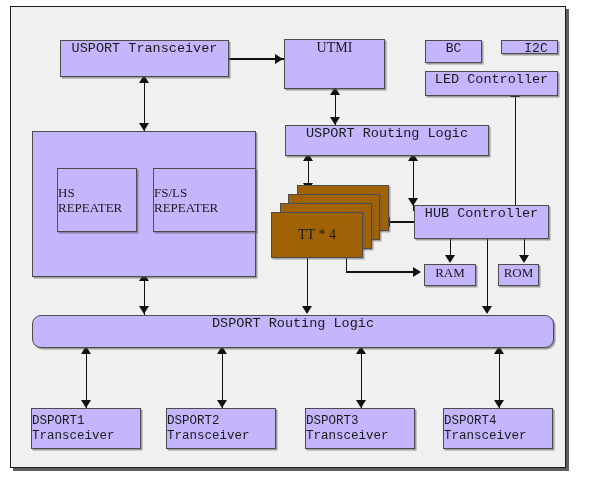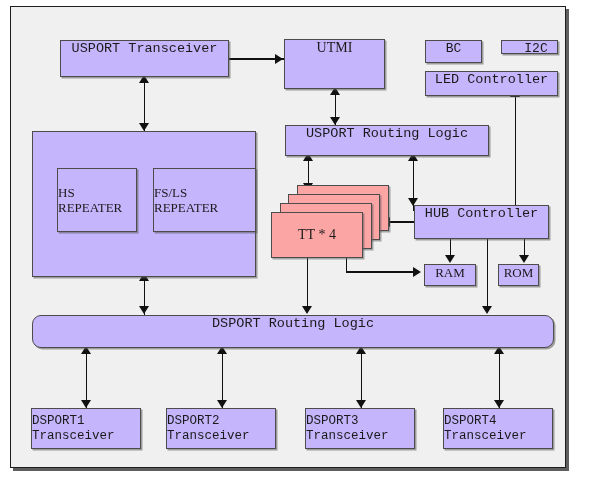--- a/index.html
+++ b/index.html
@@ -40,21 +40,21 @@
     line-height: 1.18;
     box-shadow: 1.5px 1.5px 0 0 rgba(90,90,90,0.55);
   }
   .mono { font-family: "Liberation Mono", "DejaVu Sans Mono", monospace; }
   .serif { font-family: "Liberation Serif", "DejaVu Serif", serif; }
 
   
   .tt-stack { position: absolute; }
   .tt-card {
     position: absolute;
-    background: #fca5a5;
+    background: #a16207;
     border: 1.4px solid #4c4c4c;
     box-sizing: border-box;
     box-shadow: 1.5px 1.5px 0 0 rgba(90,90,90,0.5);
   }
   .tt-front {
     display: flex;
     align-items: center;
     justify-content: center;
     color: #1a1a1a;
   }

